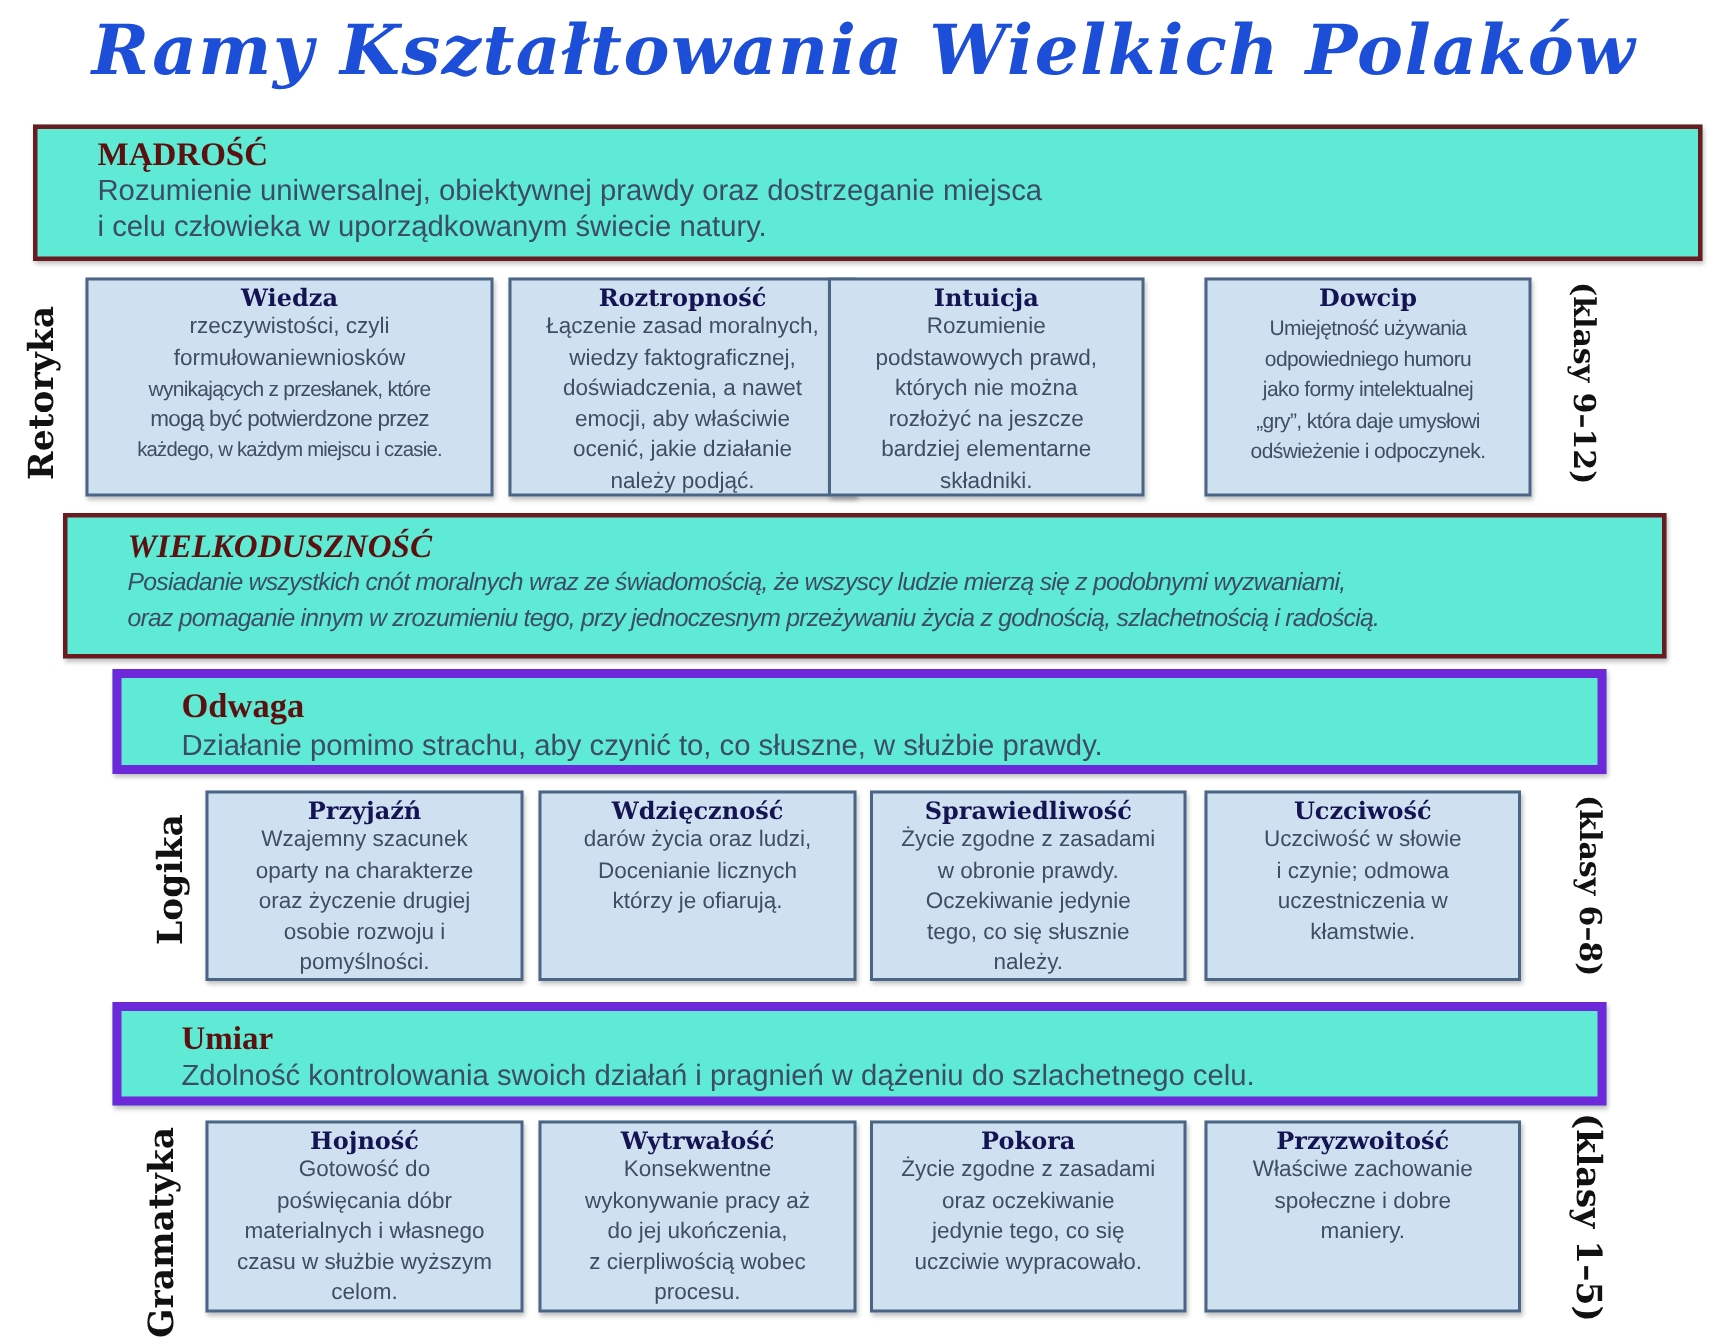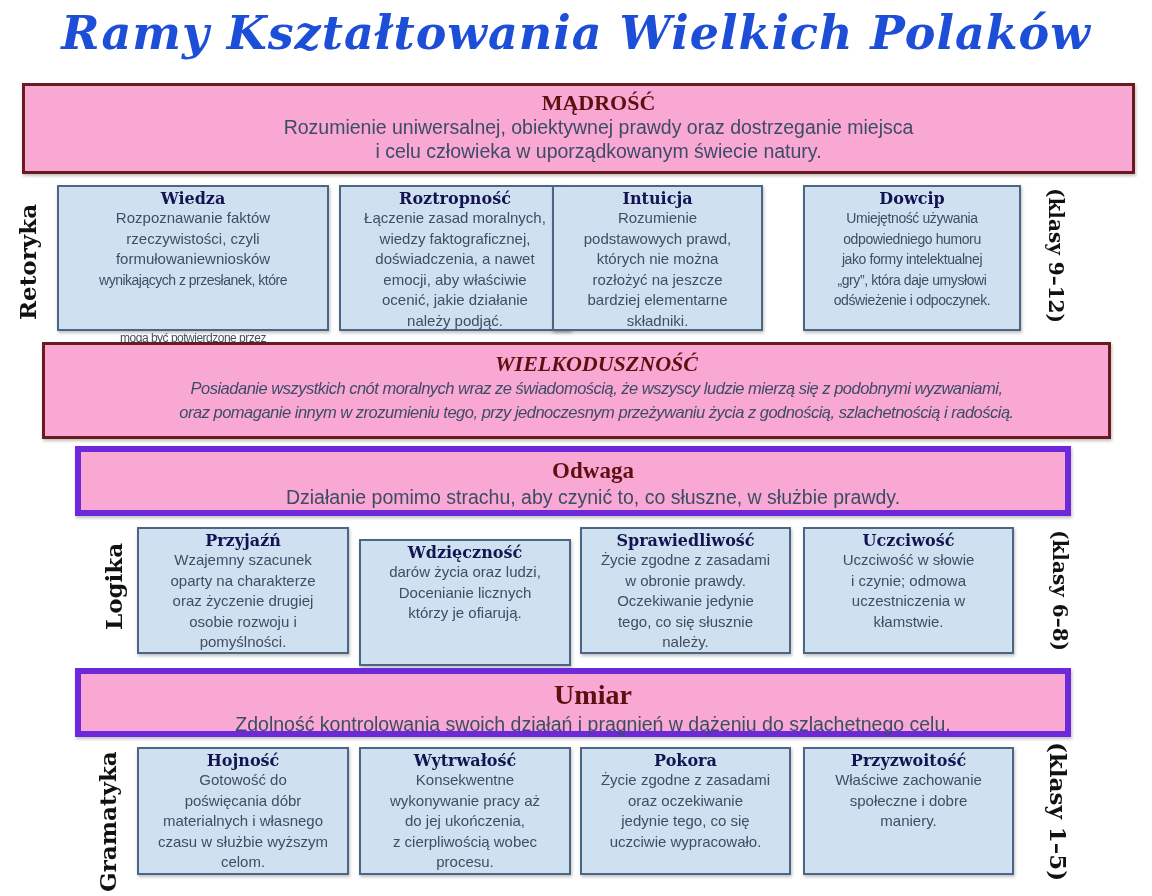--- a/index.html
+++ b/index.html
@@ -8,22 +8,22 @@
     background:#ffffff;
     font-family:"Liberation Sans", "DejaVu Sans", sans-serif;
   }
   .title {
     position:absolute; left:0; top:6px; width:1152px; text-align:center;
     font-family:"DejaVu Serif", "Liberation Serif", serif;
     font-weight:bold; font-style:italic; font-size:46px; letter-spacing:1px;
     color:#1d4ed8;
   }
   .band {
-    position:absolute; box-sizing:border-box; background:#f9a8d4;
-    text-align:center; box-shadow:1px 2px 3px rgba(0,0,0,0.25);padding-left:40px;
+    position:absolute; box-sizing:border-box; background:#5eead4;
+    box-shadow:1px 2px 3px rgba(0,0,0,0.25);padding-left:40px;
   }
   .band.maroon { border:3px solid #6b1a1f; }
   .band.blue { border:6px solid #6d28d9; }
   .band-title {
     font-family:"Liberation Serif", "DejaVu Serif", serif; font-weight:bold;
     color:#5c1010; line-height:1.15;
   }
   .band-text { color:#3c4c66; line-height:1.25; }
   .card {
     position:absolute; box-sizing:border-box;
@@ -57,25 +57,24 @@
     <div>i celu człowieka w uporządkowanym świecie natury.</div>
   </div>
 </div>
 
 <div class="side-label side-left" style="left:14px; top:320px;">Retoryka</div>
 <div class="side-label side-right" style="left:1068px; top:188px;">(klasy 9–12)</div>
 
 <div class="card" style="left:57px; top:185px; width:272px; height:146px;">
   <div class="card-title">Wiedza</div>
   <div class="card-text">
-    <div>Rozpoznawanie faktów</div>
     <div>rzeczywistości, czyli</div>
     <div>formułowaniewniosków</div>
     <div class="tight" style="font-size:14px; letter-spacing:-0.5px;">wynikających z przesłanek, które</div>
-    <div class="tight" style="font-size:12px; letter-spacing:-0.5px;margin-top:38px;">mogą być potwierdzone przez</div>
+    <div class="tight" style="font-size:15px; letter-spacing:-0.5px;">mogą być potwierdzone przez</div>
     <div class="tight" style="font-size:13.5px; letter-spacing:-0.5px;">każdego, w każdym miejscu i czasie.</div>
   </div>
 </div>
 
 <div class="card" style="left:339px; top:185px; width:232px; height:146px;">
   <div class="card-title">Roztropność</div>
   <div class="card-text">
     <div>Łączenie zasad moralnych,</div>
     <div>wiedzy faktograficznej,</div>
     <div>doświadczenia, a nawet</div>
@@ -130,21 +129,21 @@
   <div class="card-title">Przyjaźń</div>
   <div class="card-text">
     <div>Wzajemny szacunek</div>
     <div>oparty na charakterze</div>
     <div>oraz życzenie drugiej</div>
     <div>osobie rozwoju i</div>
     <div>pomyślności.</div>
   </div>
 </div>
 
-<div class="card" style="left:359px; top:539px; width:212px; height:127px;">
+<div class="card" style="left:359px; top:527px; width:212px; height:127px;">
   <div class="card-title">Wdzięczność</div>
   <div class="card-text">
     <div>darów życia oraz ludzi,</div>
     <div>Docenianie licznych</div>
     <div>którzy je ofiarują.</div>
   </div>
 </div>
 
 <div class="card" style="left:580px; top:527px; width:211px; height:127px;">
   <div class="card-title">Sprawiedliwość</div>
@@ -161,21 +160,21 @@
   <div class="card-title">Uczciwość</div>
   <div class="card-text">
     <div>Uczciwość w słowie</div>
     <div>i czynie; odmowa</div>
     <div>uczestniczenia w</div>
     <div>kłamstwie.</div>
   </div>
 </div>
 
 <div class="band blue" style="left:75px; top:668px; width:996px; height:69px; padding-top:5px;">
-  <div class="band-title" style="font-size:28px;">Umiar</div>
+  <div class="band-title" style="font-size:22px;">Umiar</div>
   <div class="band-text" style="font-size:19.5px; line-height:26px;">
     <div>Zdolność kontrolowania swoich działań i pragnień w dążeniu do szlachetnego celu.</div>
   </div>
 </div>
 
 <div class="side-label side-left" style="left:94px; top:892px;">Gramatyka</div>
 <div class="side-label side-right" style="left:1072px; top:742px; font-size:23px;">(klasy 1–5)</div>
 
 <div class="card" style="left:137px; top:747px; width:212px; height:128px;">
   <div class="card-title">Hojność</div>

